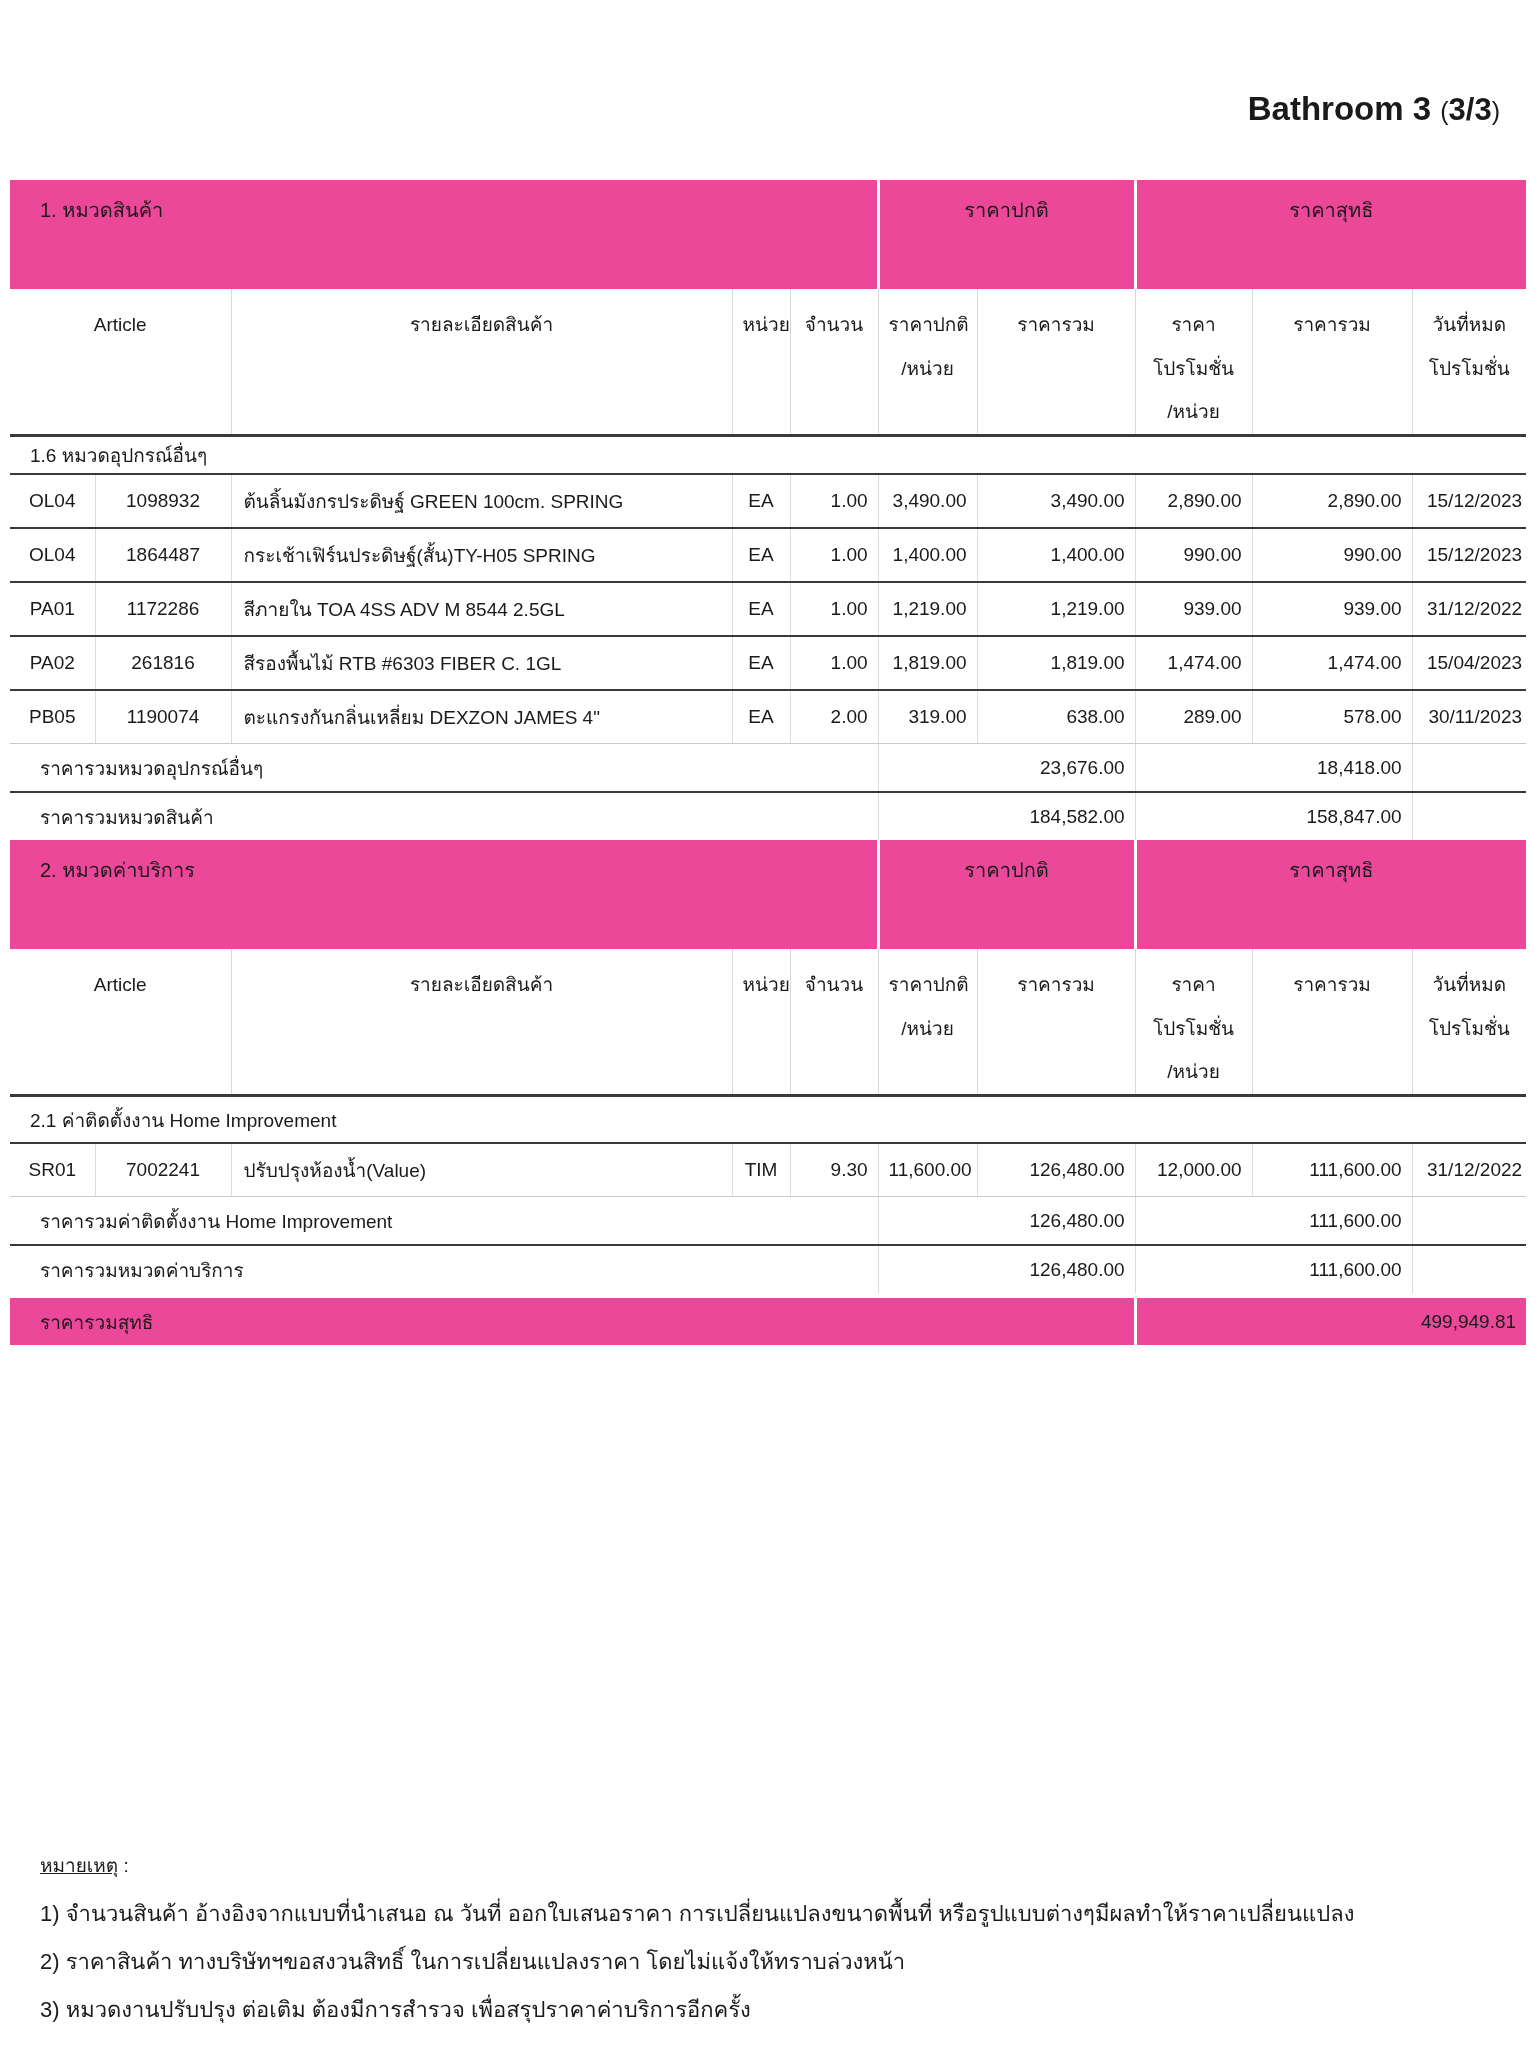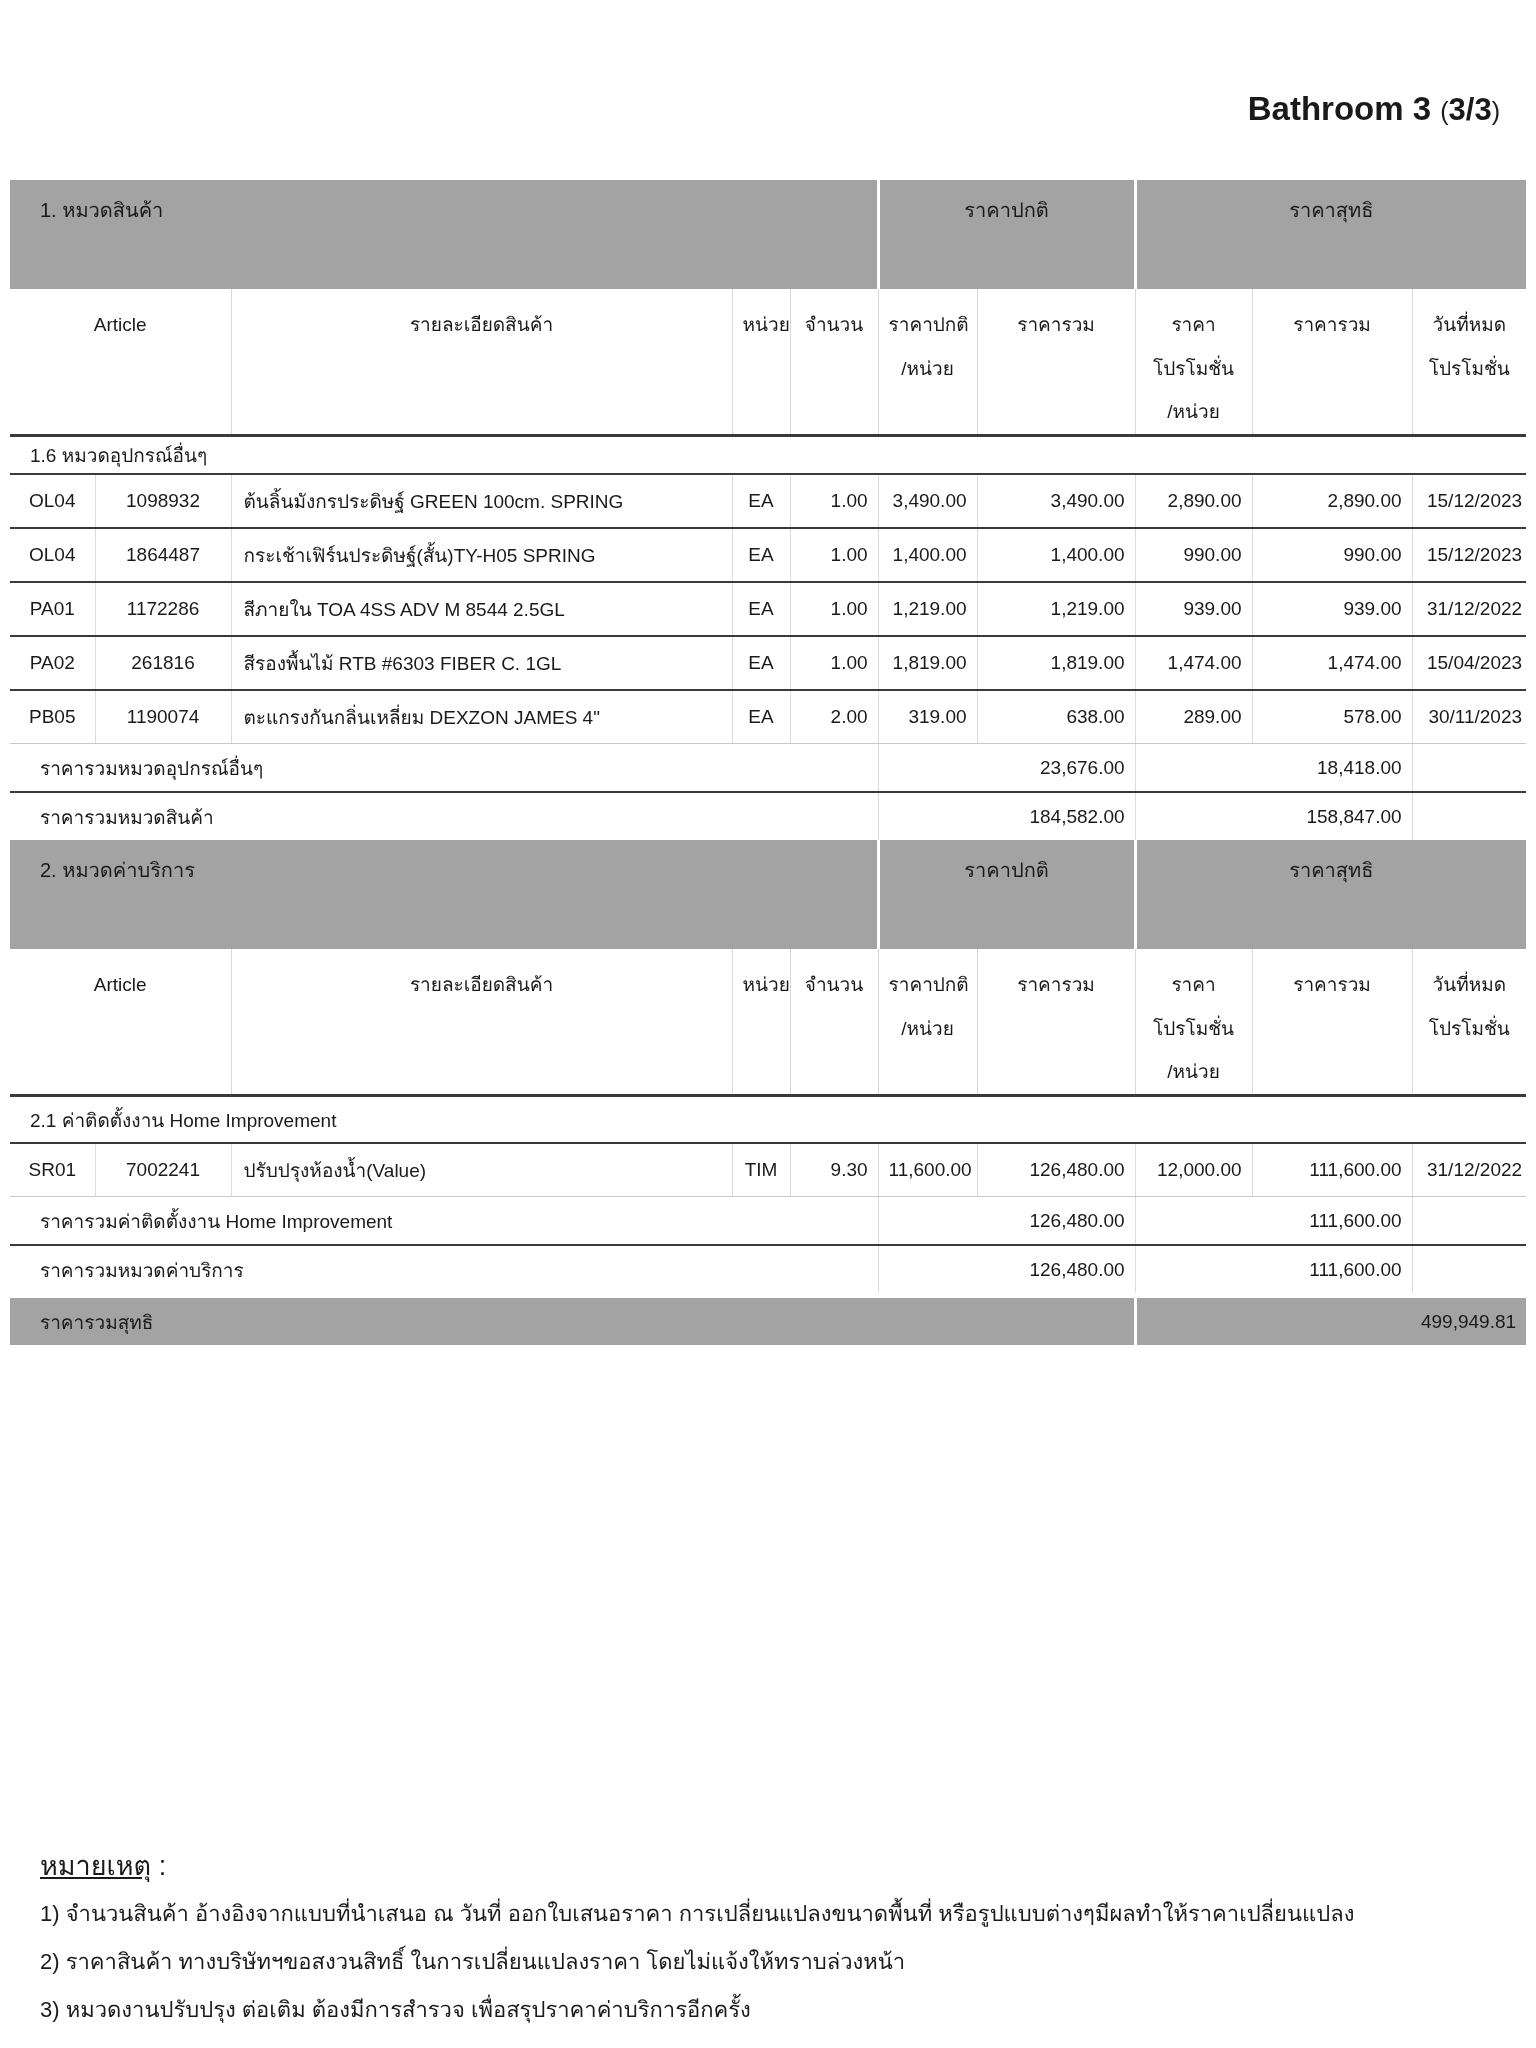--- a/index.html
+++ b/index.html
@@ -12,21 +12,21 @@
   .title{position:absolute;top:90px;right:36px;font-weight:bold;font-size:33px;white-space:nowrap;}
   .title .paren{font-weight:normal;font-size:25px;}
   .title .pagepart{font-weight:bold;font-size:31px;}
 
   
   table.quote{
     position:absolute;left:10px;top:180px;width:1516px;
     border-collapse:collapse;table-layout:fixed;font-size:19px;
   }
   td{padding:0 10px;overflow:hidden;white-space:nowrap;}
-  .gray{background:#a3a3a3;margin-left:39px;}
+  .gray{background:#ec4899;margin-left:39px;}
   tr.band td{height:95px;vertical-align:top;padding-top:14px;font-size:20px;}
   tr.band td.sep{border-left:3px solid #ffffff;}
   tr.colhead td{height:122px;vertical-align:top;padding-top:14px;text-align:center;line-height:2.3;}
   tr.colhead2 td{height:105px;}
   tr.colhead td.vl{border-left:1px solid #d9d9d9;}
   tr.thickbot td{border-bottom:3px solid #3a3a3a;}
   tr.subsec td{height:36px;text-align:left;padding-left:20px;border-bottom:2px solid #3a3a3a;vertical-align:middle;}
   tr.subsec2 td{height:45px;border-bottom:2px solid #3a3a3a;}
   tr.item td{height:52px;vertical-align:middle;}
   tr.item td.vl{border-left:1px solid #dcdcdc;}
@@ -39,21 +39,21 @@
   tr.grand td.sep{border-left:3px solid #ffffff;}
   .l{text-align:left;}
   .c{text-align:center;}
   .r{text-align:right;}
   .indent{padding-left:30px;}
   .desc{padding-left:12px;}
   .date{padding-right:4px;}
 
   
   .notes{position:absolute;left:40px;top:1842px;font-size:22px;line-height:48px;white-space:nowrap;}
-  .notes .head{font-size:27px;}
+  .notes .head{font-size:19px;}
   .notes .head .u{text-decoration:underline;}
 </style>
 </head>
 <body>
 
 <div class="title">
   <span>Bathroom 3</span>
   <span class="paren">(</span><span class="pagepart">3/3</span><span class="paren">)</span>
 </div>
 

